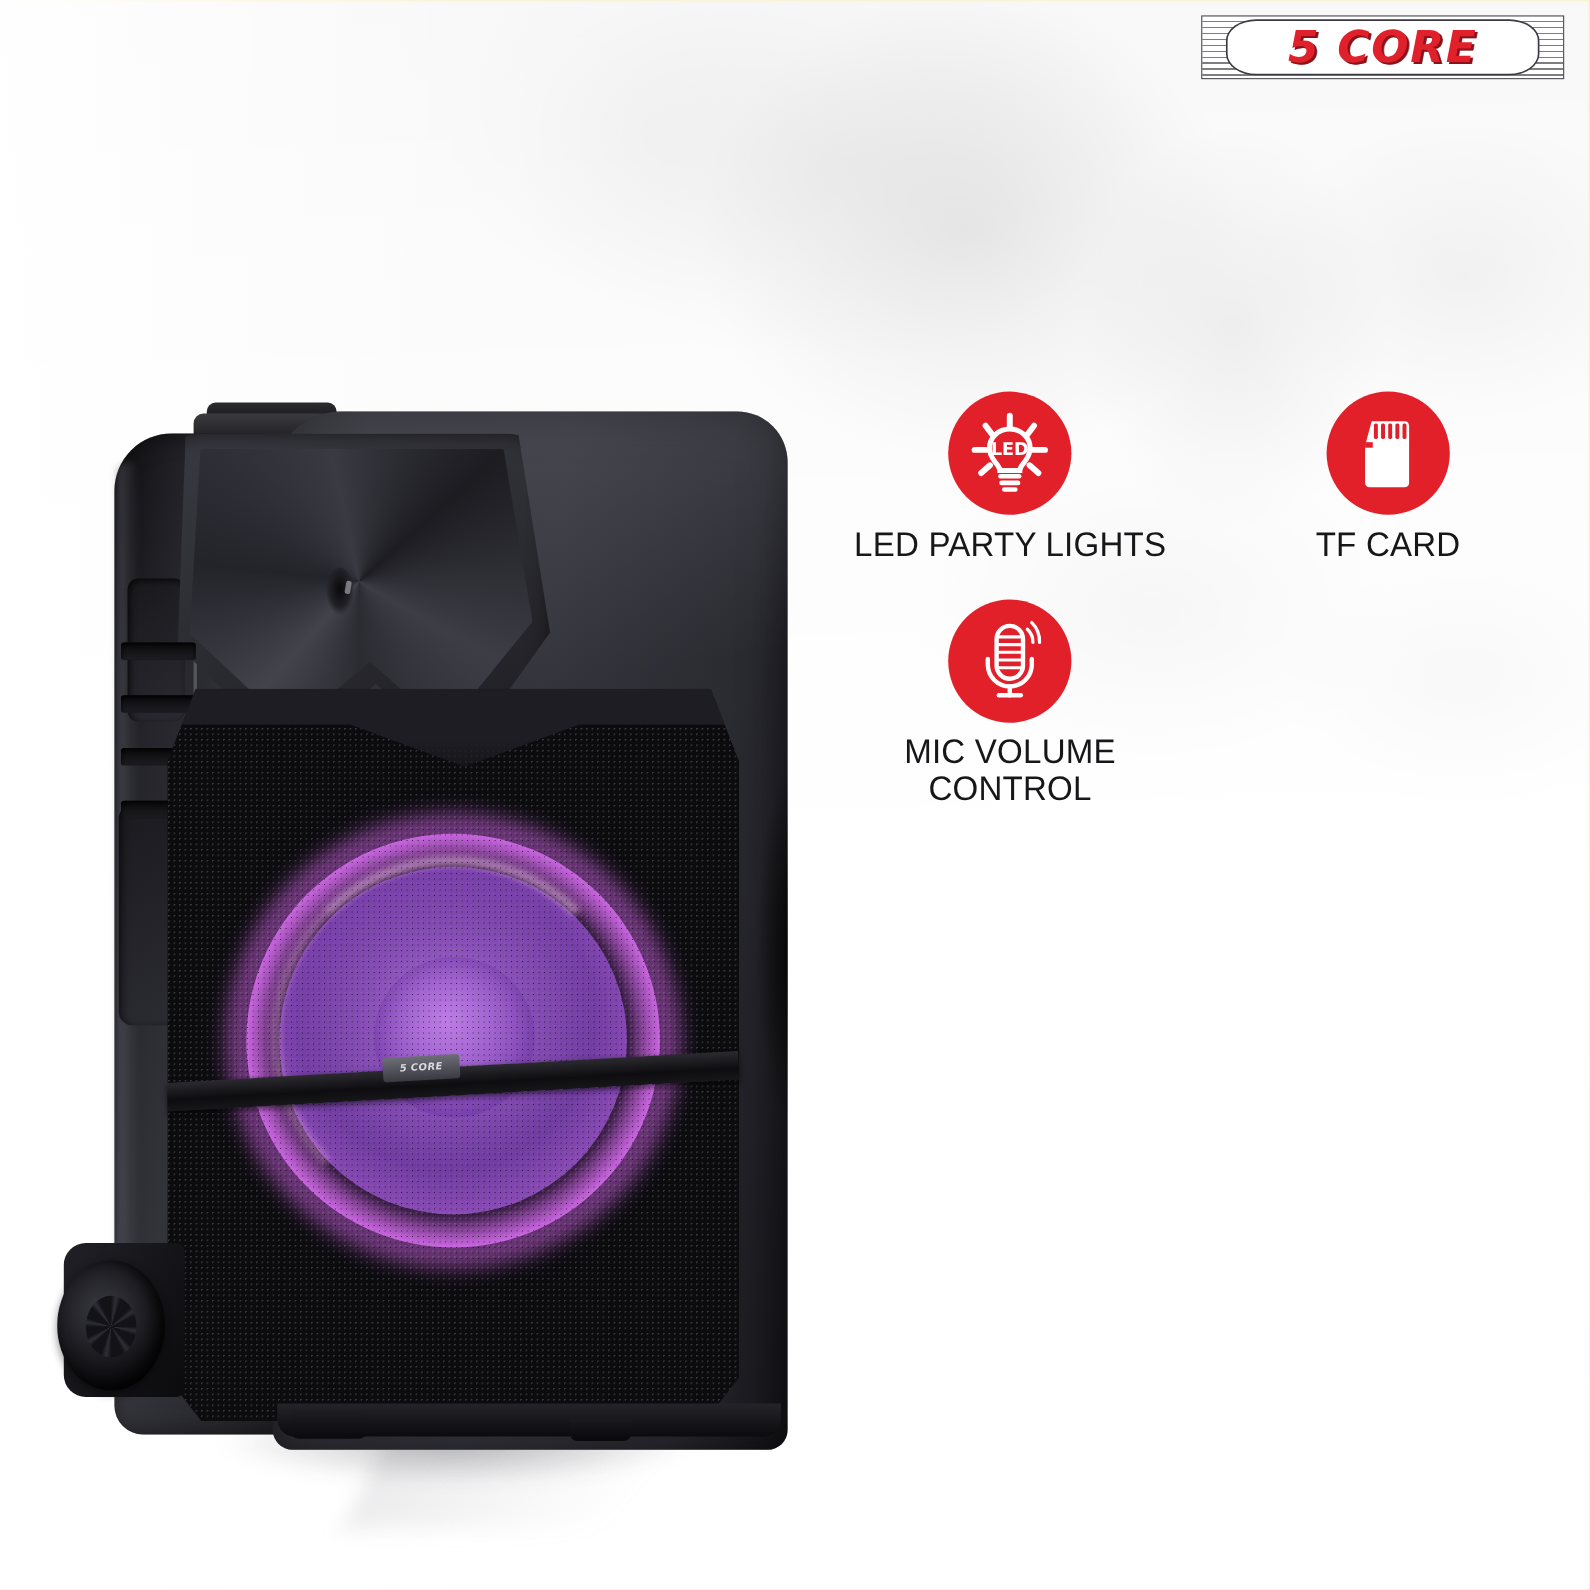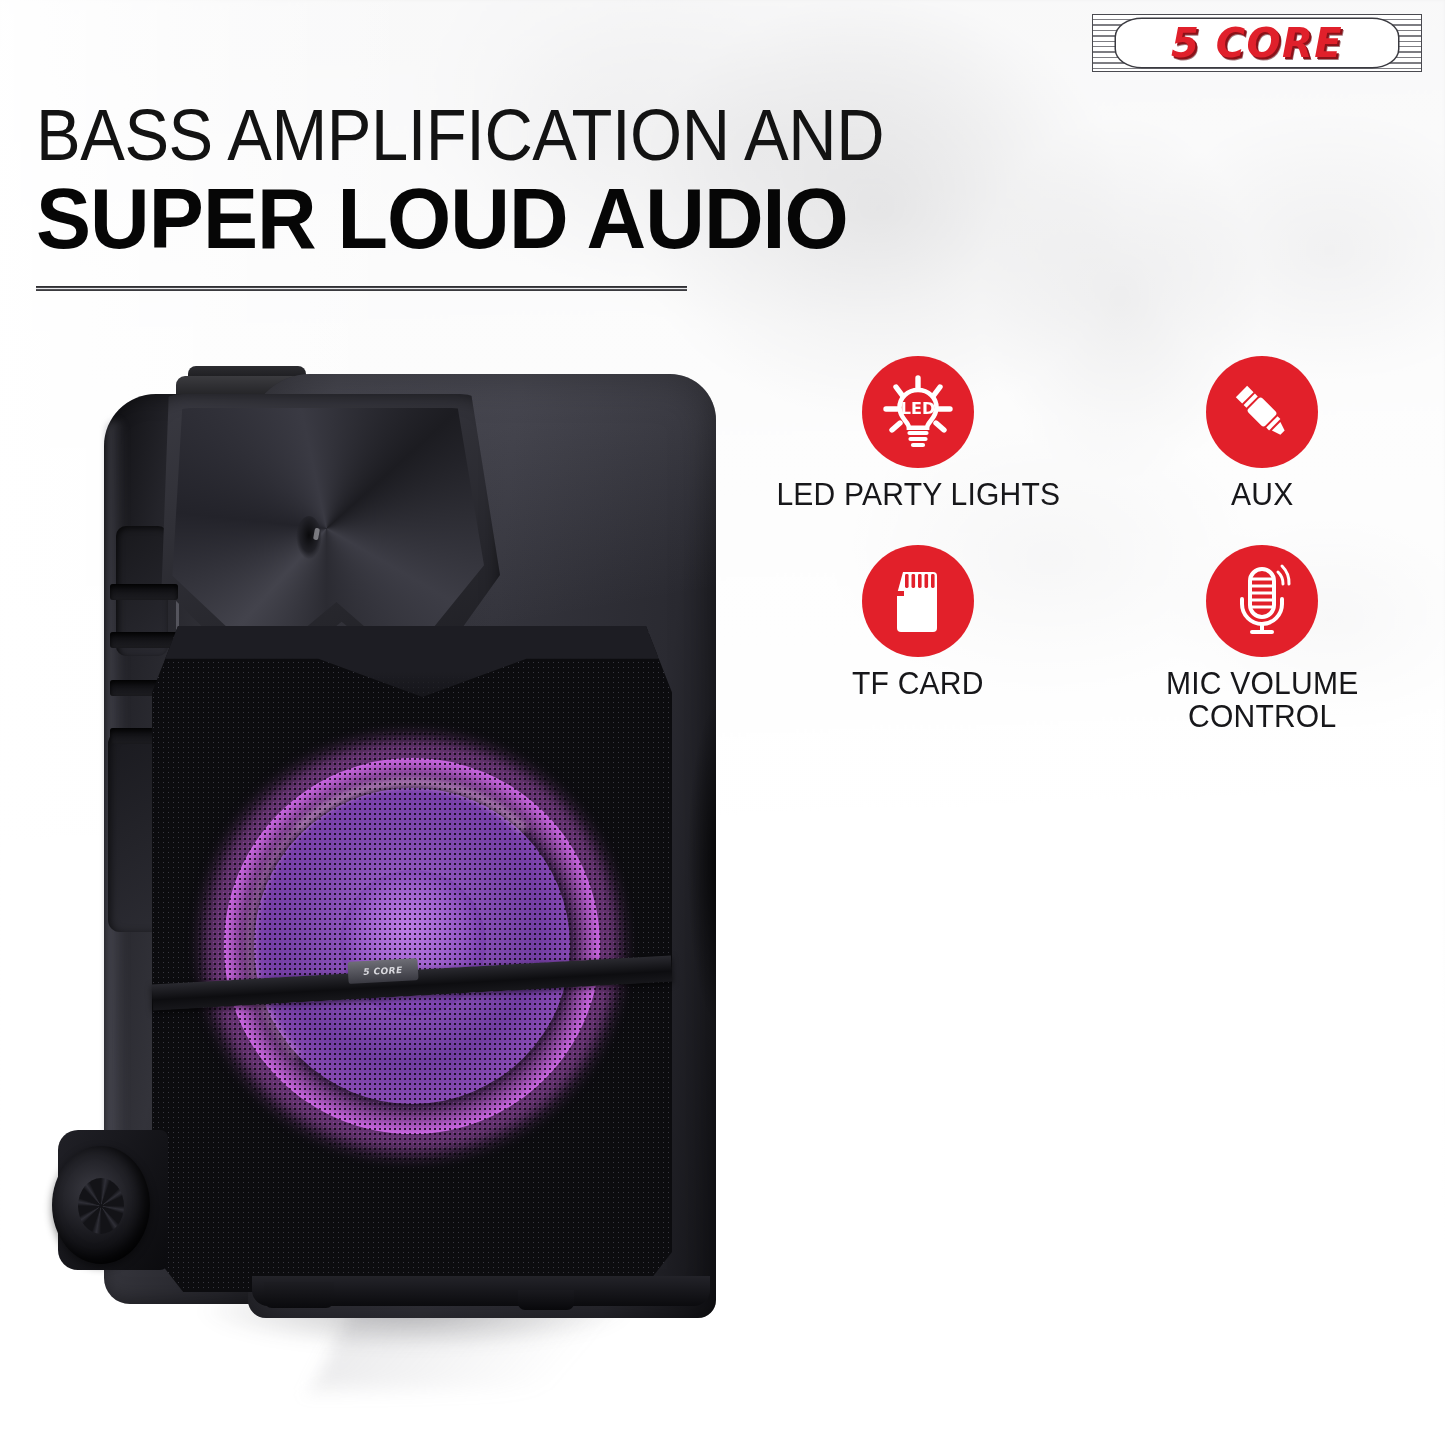--- a/index.html
+++ b/index.html
@@ -9,21 +9,21 @@
     font-family:"Liberation Sans", sans-serif;
     background:#ffffff;
     position:relative;
     overflow:hidden;
   }
 
   
   #stage {
     position:absolute; inset:0;
     width:1445px; height:1445px;
-    background:#e5e5e5;
+    background:#fde047;
   }
   .bg-photo {
     position:absolute; inset:0;
     background:
       radial-gradient(ellipse 340px 300px at 880px 210px, rgba(120,120,125,0.30), rgba(120,120,125,0) 72%),
       radial-gradient(ellipse 200px 260px at 1120px 300px, rgba(110,110,118,0.22), rgba(110,110,118,0) 70%),
       radial-gradient(ellipse 260px 190px at 1330px 250px, rgba(130,130,138,0.18), rgba(130,130,138,0) 72%),
       radial-gradient(ellipse 300px 200px at 1050px 560px, rgba(125,125,132,0.14), rgba(125,125,132,0) 72%),
       radial-gradient(ellipse 230px 150px at 1330px 620px, rgba(120,120,128,0.12), rgba(120,120,128,0) 72%),
       radial-gradient(ellipse 400px 240px at 760px 150px, rgba(135,135,142,0.16), rgba(135,135,142,0) 74%),
@@ -450,25 +450,20 @@
   <div class="bg-photo"></div>
   <div class="bg-wash"></div>
   <div class="bg-vignette-left"></div>
 
   <div class="logo-wrap">
     <div class="logo-stripes"></div>
     <div class="logo-plate"></div>
     <div class="logo-text">5 CORE</div>
   </div>
 
-  <div class="headline">
-    <div class="hl-line1">BASS AMPLIFICATION AND</div>
-    <div class="hl-line2">SUPER LOUD AUDIO</div>
-    <div class="hl-rule"></div>
-  </div>
 
   <div class="product">
     <div class="prod-shadow2"></div>
     <div class="prod-shadow"></div>
 
     <div class="handle2"></div>
     <div class="handle"></div>
 
     <div class="body-side"></div>
     <div class="side-edge-hi"></div>
@@ -534,34 +529,20 @@
             <line x1="34" y1="72" x2="44" y2="72"></line>
           </g>
           <text x="39" y="41" text-anchor="middle" font-family="DejaVu Sans, sans-serif" font-size="16" font-weight="bold" fill="#fff">LED</text>
         </svg>
       </div>
       <div class="flabel">LED PARTY LIGHTS</div>
     </div>
 
 
 
-    <div class="feature">
-      <div class="circle">
-        <svg width="78" height="78" viewBox="0 0 78 78">
-          <g transform="rotate(-45 39 39)">
-            <path d="M31 10 h16 v9 h-16 z" fill="#fff"></path>
-            <rect x="31" y="21" width="16" height="4" fill="#fff"></rect>
-            <rect x="29" y="27" width="20" height="24" rx="3" fill="#fff"></rect>
-            <rect x="31" y="53" width="16" height="4" fill="#fff"></rect>
-            <path d="M33 59 h12 l-3 9 h-6 z" fill="#fff"></path>
-          </g>
-        </svg>
-      </div>
-      <div class="flabel">AUX</div>
-    </div>
 
 
     <div class="feature">
       <div class="circle">
         <svg width="74" height="74" viewBox="0 0 74 74">
           <path d="M22 8 h30 a4 4 0 0 1 4 4 v52 a4 4 0 0 1 -4 4 h-32 a4 4 0 0 1 -4 -4 v-34 z" fill="#fff"></path>
           <g fill="#e2202a">
             <rect x="24" y="10" width="3.6" height="14" rx="1.4"></rect>
             <rect x="30.5" y="10" width="3.6" height="14" rx="1.4"></rect>
             <rect x="37" y="10" width="3.6" height="14" rx="1.4"></rect>

